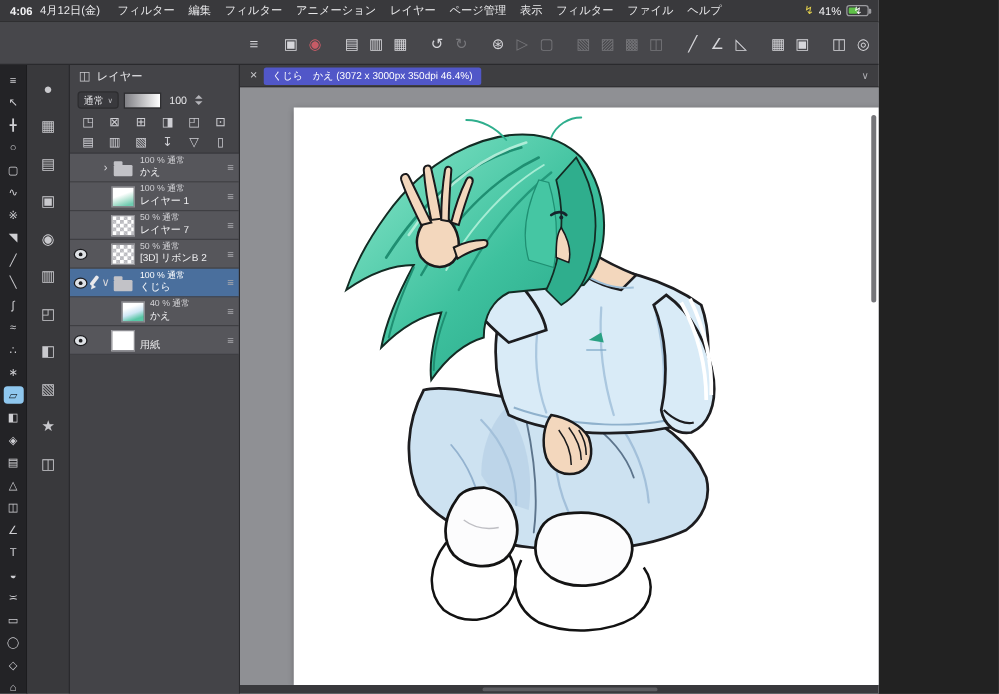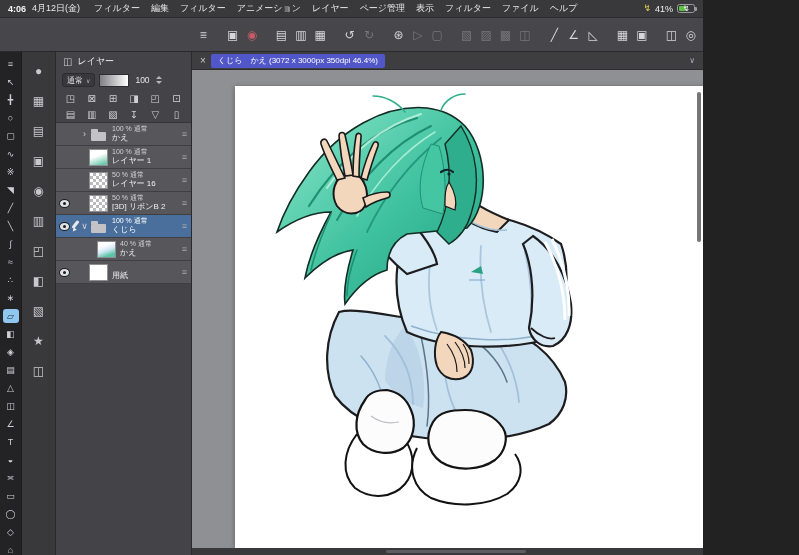--- a/index.html
+++ b/index.html
@@ -258,21 +258,21 @@
             </span>
             <span class="handle">≡</span>
           </div>
           <div class="lrow">
             <span class="eye"></span>
             <span class="pen"></span>
             <span class="exp"></span>
             <span class="thumb checker"></span>
             <span class="ltxt">
               <span class="l1">50 % 通常</span>
-              <span class="l2">レイヤー 16</span>
+              <span class="l2">レイヤー 7</span>
             </span>
             <span class="handle">≡</span>
           </div>
           <div class="lrow">
             <span class="eye on"></span>
             <span class="pen"></span>
             <span class="exp"></span>
             <span class="thumb checker"></span>
             <span class="ltxt">
               <span class="l1">50 % 通常</span>

